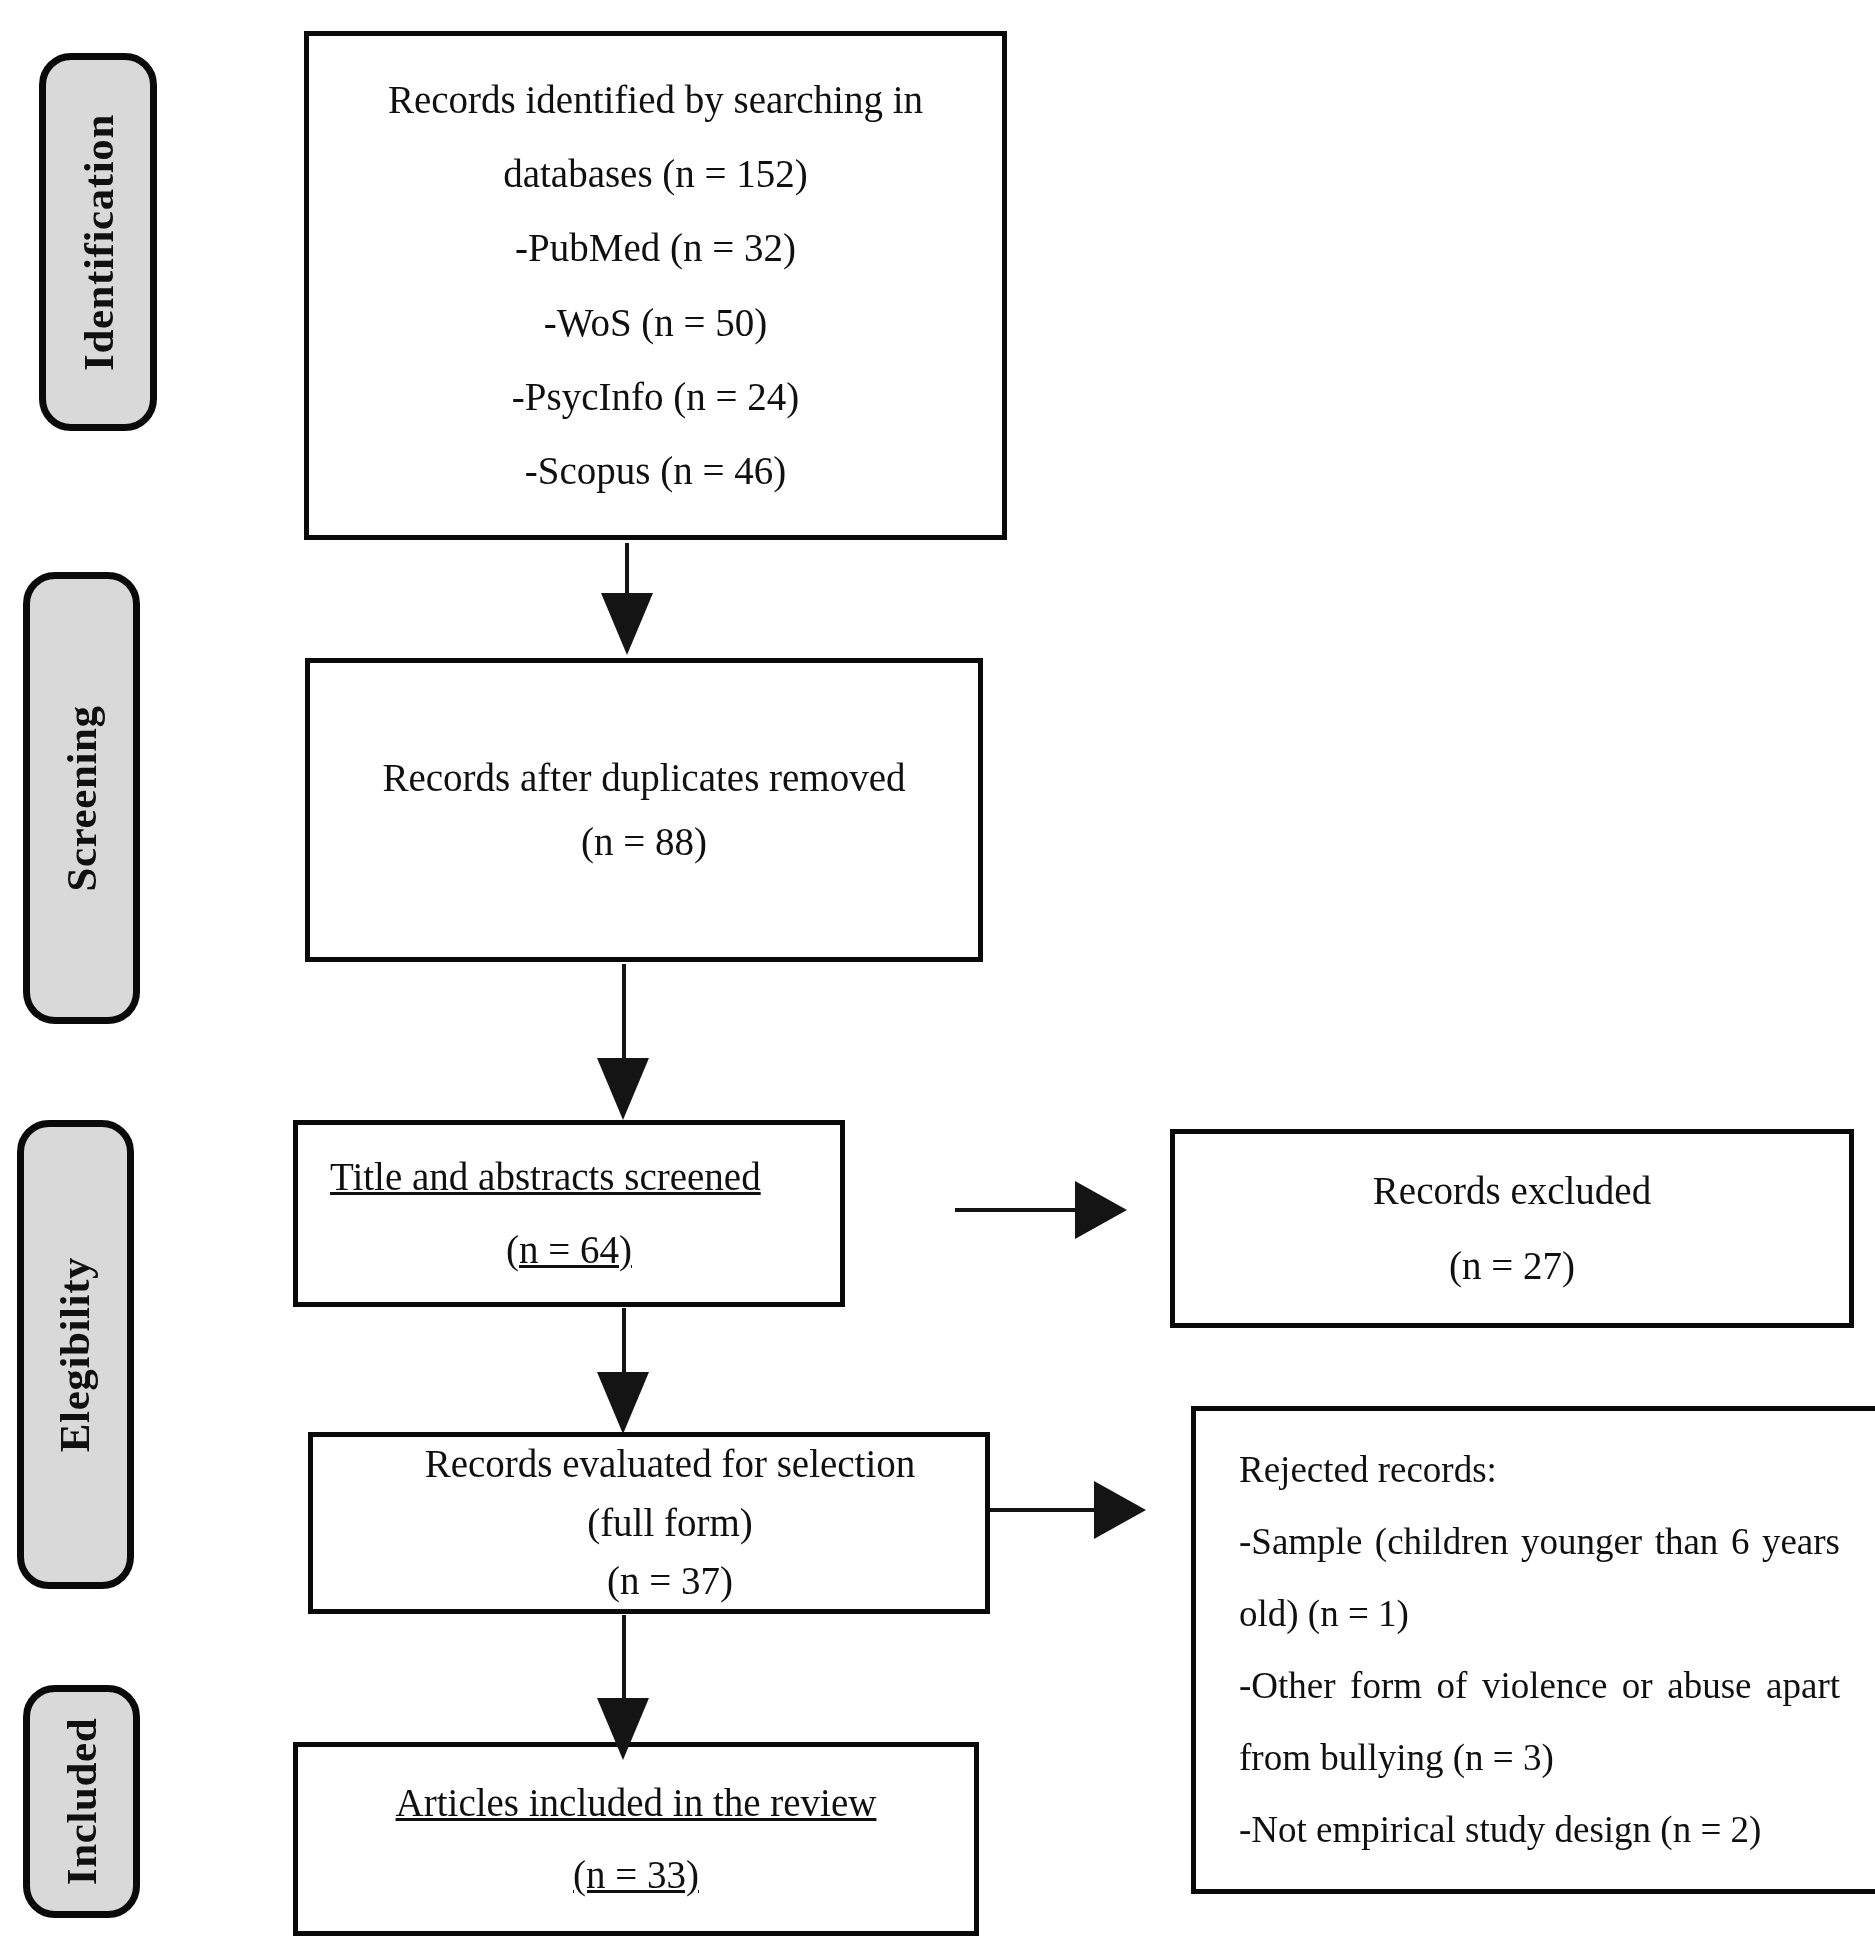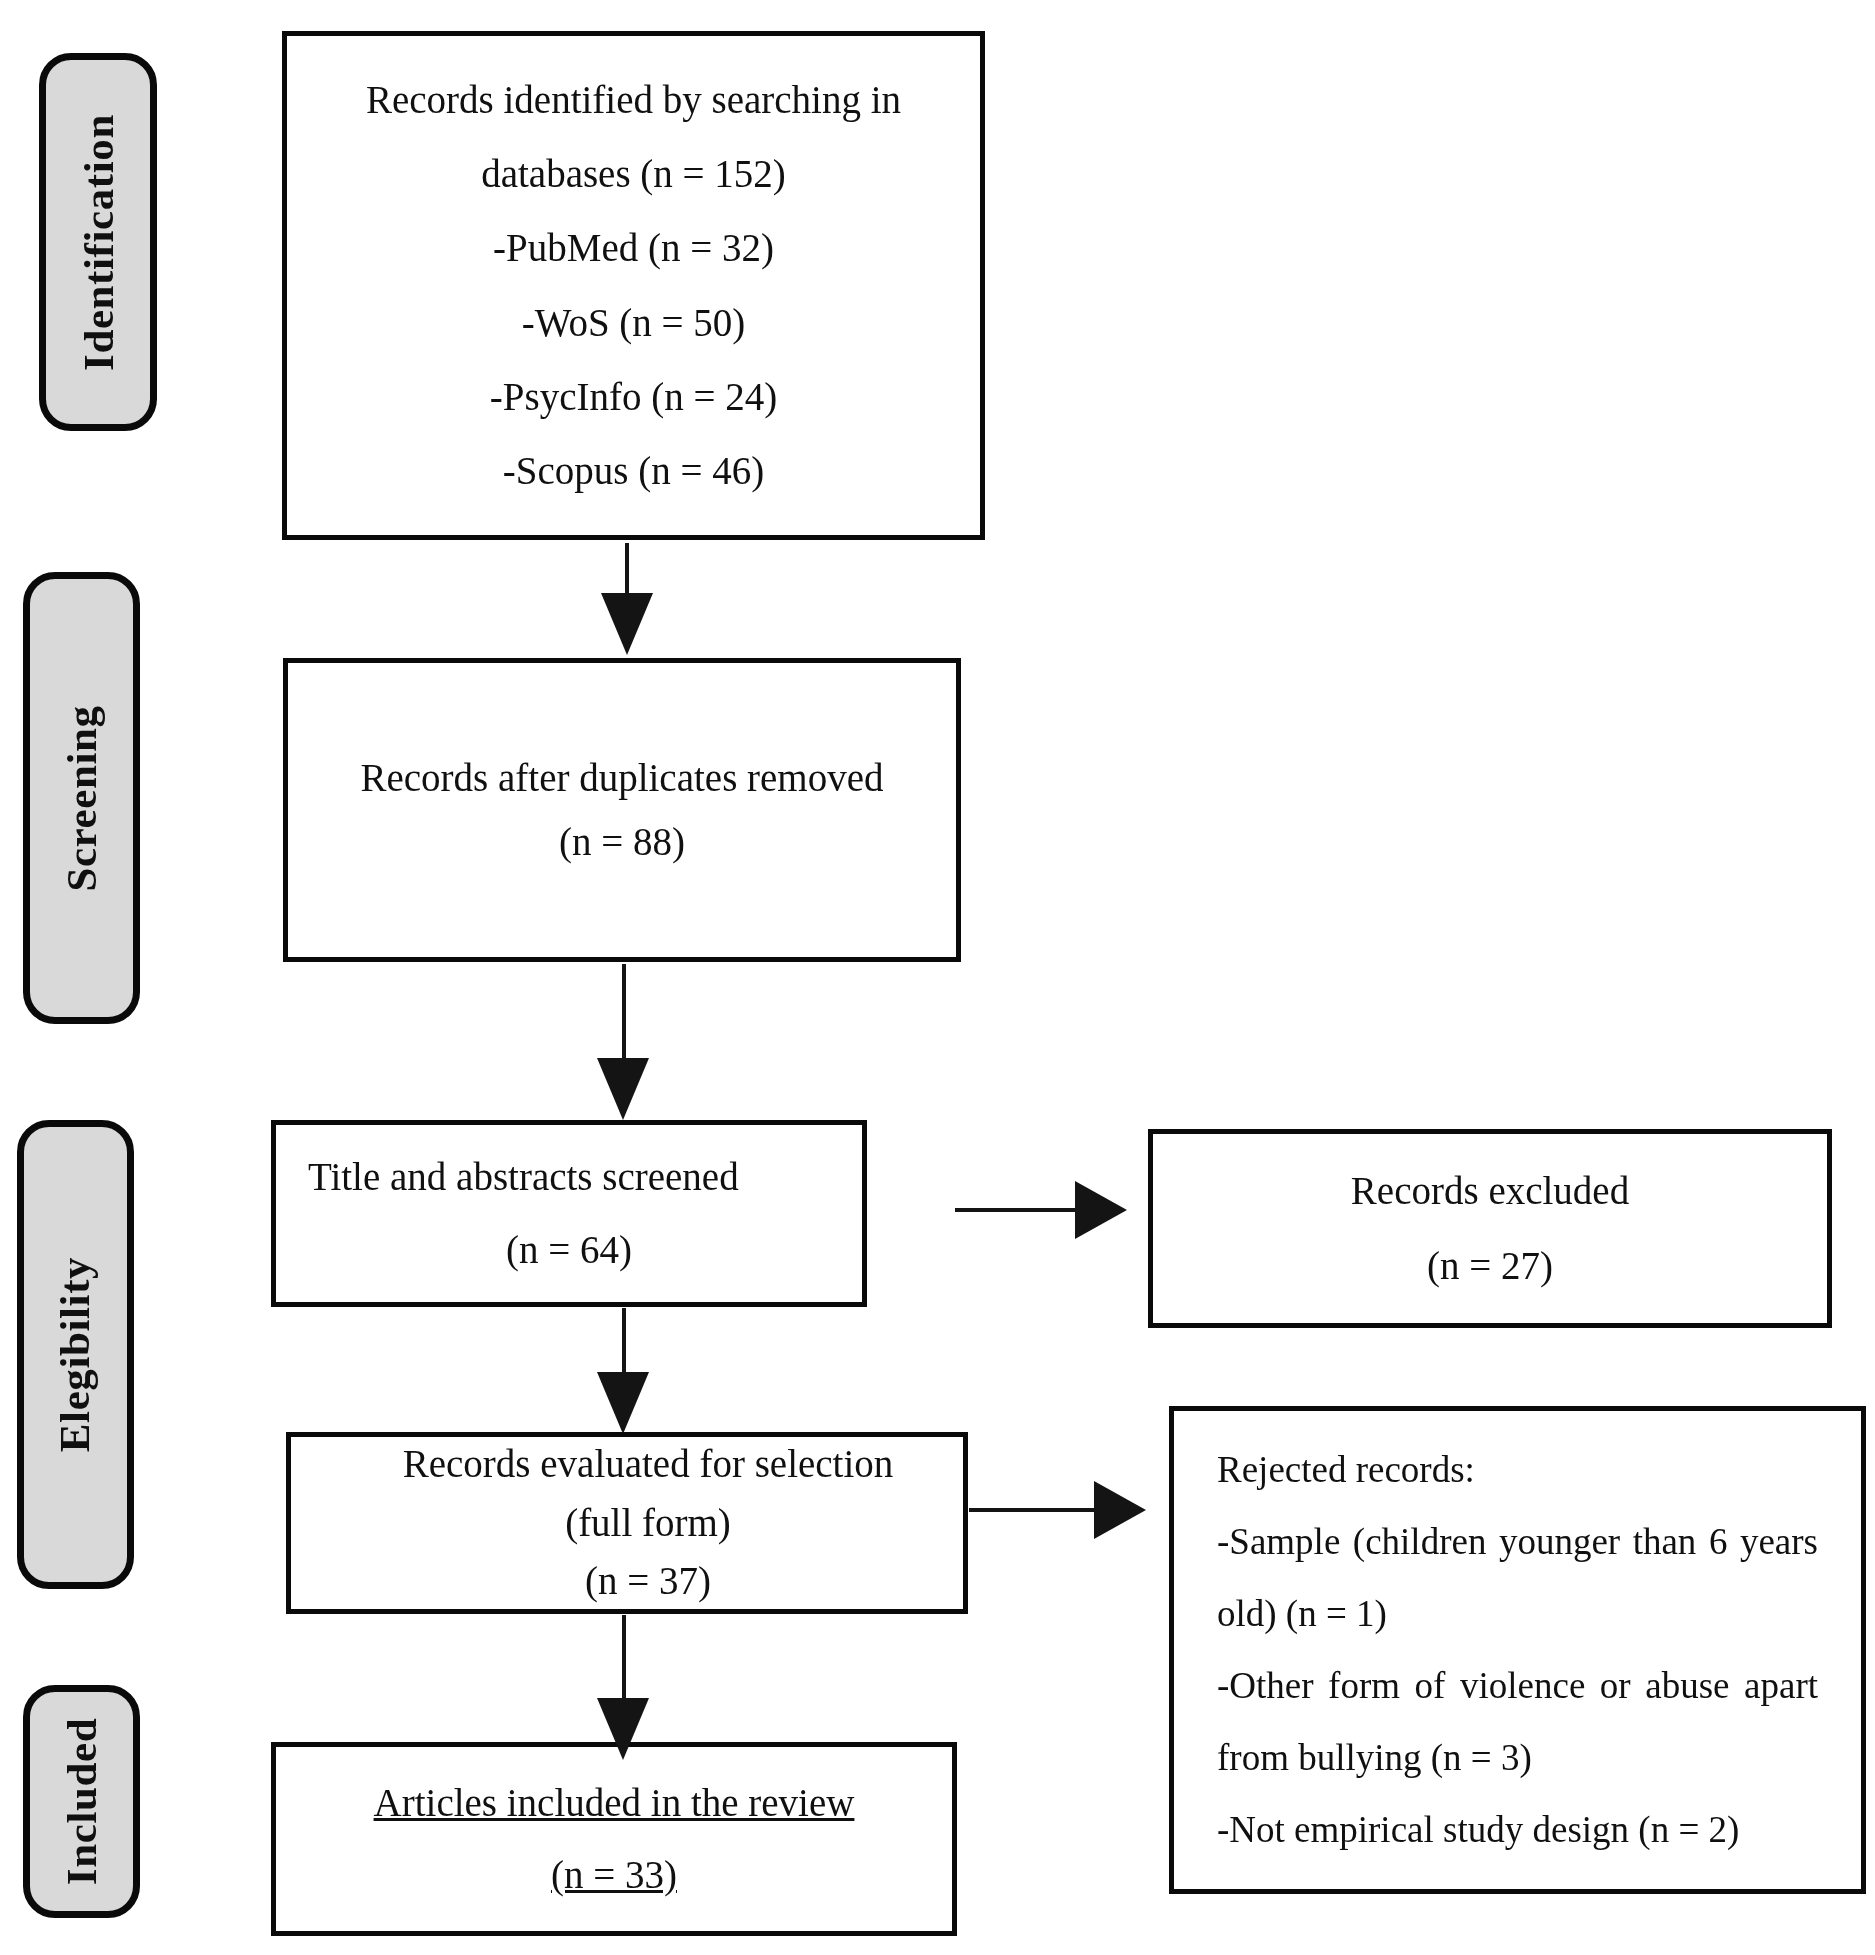--- a/index.html
+++ b/index.html
@@ -40,25 +40,26 @@
   
   .fbox{
     position:absolute;
     background:#fff;
     border:5.5px solid var(--border);
     box-sizing:border-box;
     display:flex;flex-direction:column;justify-content:center;
     font-size:39px;
     text-align:center;
     z-index:1;
+    margin-left:22px;
   }
   .fbox > div{width:100%;box-sizing:border-box;}
   #box-identified{left:282px;top:31px;width:703px;height:509px;line-height:1.9;}
   #box-duplicates{left:283px;top:658px;width:678px;height:304px;line-height:1.65;}
-  #box-screened{left:271px;top:1120px;width:596px;height:187px;line-height:1.85;}
+  #box-screened{left:271px;top:1120px;width:552px;height:187px;line-height:1.85;text-decoration:underline;}
   #box-screened .align-left{text-align:left;padding-left:32px;}
   #box-excluded{left:1148px;top:1129px;width:684px;height:199px;line-height:1.9;}
   #box-fulltext{left:286px;top:1432px;width:682px;height:182px;line-height:1.5;padding-left:42px;}
   #box-rejected{
     left:1169px;top:1406px;width:697px;height:488px;
     font-size:37px;line-height:1.95;
     text-align:justify;
     padding:0 43px;
     justify-content:center;
   }

